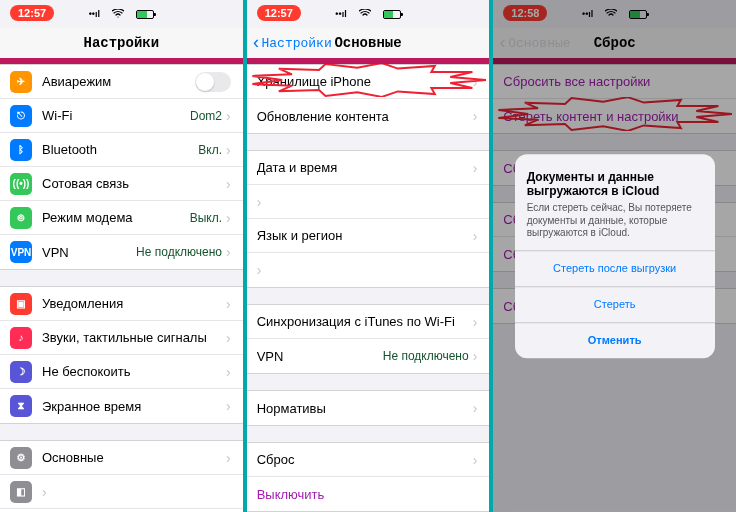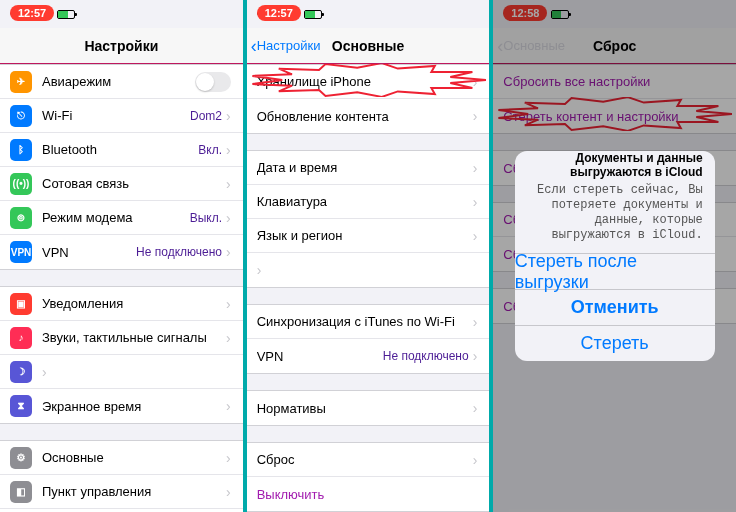--- a/index.html
+++ b/index.html
@@ -1,54 +1,54 @@
 <!DOCTYPE html>
 <html><head>
 <meta charset="utf-8">
 <style>
   * { box-sizing: border-box; margin: 0; padding: 0; }
   body { width: 736px; height: 512px; display: flex; gap: 4px; background: #0aa; font-family: -apple-system, "Helvetica Neue", Arial, sans-serif; font-size: 13px; color: #000; overflow: hidden; }
   .phone { flex: 1; background: #f2f2f7; display: flex; flex-direction: column; overflow: hidden; position: relative; }
-  .statusbar { height: 28px; display: flex; align-items: center; justify-content: flex-start; padding: 0 10px; font-size: 10px; font-weight: 600; background: #f2f2f7; position: relative; }
+  .statusbar { height: 28px; display: flex; align-items: center; justify-content: center; padding: 0 10px; font-size: 10px; font-weight: 600; background: #f2f2f7; position: relative; }
   .pill { position: absolute; left: 10px; top: 5px; background: #ff3b30; color: #fff; border-radius: 10px; padding: 2px 8px; font-size: 11px; font-weight: 600; }
   .sig { display: flex; gap: 12px; align-items: center; }
   .bat { width: 18px; height: 9px; border: 1px solid #000; border-radius: 2px; position: relative; }
   .bat::after { content: ''; position: absolute; right: -3px; top: 2px; width: 2px; height: 3px; background: #000; border-radius: 0 1px 1px 0; }
   .bat > i { display: block; width: 60%; height: 100%; background: #34c759; }
   .lte { font-size: 9px; }
 
-  .navhead { background: #f7f7f7; border-bottom: 1px solid #be185d; height: 36px; display: flex; align-items: center; position: relative; }
+  .navhead { background: #f7f7f7; border-bottom: 6px solid #be185d; height: 36px; display: flex; align-items: center; position: relative; font-family: Liberation Mono, monospace; }
   .navhead .title { position: absolute; left: 0; right: 0; text-align: center; font-weight: 600; font-size: 14px; }
   .navhead .back { color: #007aff; font-size: 13px; display: flex; align-items: center; padding-left: 4px; z-index: 1; }
   .navhead .back .chev { font-size: 18px; line-height: 1; }
 
   .content { flex: 1; overflow-y: hidden; }
   .group { background: #fff; border-top: 1px solid #d1d1d6; border-bottom: 1px solid #d1d1d6; margin-bottom: 16px; margin-top: 12px; }
   .group-first { margin-top: 0; }
   .row { display: flex; align-items: center; height: 34px; padding: 0 12px 0 10px; border-bottom: 0.5px solid #e5e5ea; position: relative; }
   .row:last-child { border-bottom: none; }
   .row .ico { width: 22px; height: 22px; border-radius: 5px; margin-right: 10px; display: flex; align-items: center; justify-content: center; color: #fff; flex-shrink: 0; }
   .row .lbl { flex: 1; font-size: 13px; white-space: nowrap; overflow: hidden; text-overflow: ellipsis; }
-  .row .val { color: #4c1d95; font-size: 12px; margin-right: 4px; }
+  .row .val { color: #14532d; font-size: 12px; margin-right: 4px; }
   .row .disc { color: #c7c7cc; font-size: 14px; }
   .row .toggle { width: 36px; height: 20px; background: #e9e9eb; border-radius: 10px; position: relative; }
   .row .toggle::after { content: ''; position: absolute; top: 1px; left: 1px; width: 18px; height: 18px; background: #fff; border-radius: 50%; box-shadow: 0 1px 2px rgba(0,0,0,.2); }
 
   .actionlink { color: #a21caf; font-size: 13px; }
 
   .red-star { position: absolute; pointer-events: none; }
   .red-star path { fill: none; stroke: #e23; stroke-width: 2; }
 
   
   .dim { position: absolute; inset: 0; background: rgba(0,0,0,.35); }
   .sheet { position: absolute; left: 50%; top: 50%; transform: translate(-50%, -50%); width: 200px; background: #f2f2f7; border-radius: 12px; overflow: hidden; }
-  .sheet .sh-head { padding: 0 12px 10px; text-align: right; }
+  .sheet .sh-head { padding: 16px 12px 10px; text-align: left; }
   .sheet .sh-title { font-weight: 600; font-size: 12px; margin-bottom: 4px; }
-  .sheet .sh-msg { font-size: 12px; color: #555; line-height: 1.25; font-family: Liberation Mono, monospace; }
-  .sheet .sh-btn { border-top: 0.5px solid #c7c7cc; height: 36px; display: flex; align-items: center; justify-content: center; color: #007aff; font-size: 18px; }
+  .sheet .sh-msg { font-size: 10px; color: #555; line-height: 1.25; }
+  .sheet .sh-btn { border-top: 0.5px solid #c7c7cc; height: 36px; display: flex; align-items: center; justify-content: center; color: #007aff; font-size: 11px; }
   .sheet .sh-btn.bold { font-weight: 600; }
 
   
   .c-or  { background: #ff9500; } .c-bl { background: #007aff; } .c-gn { background: #34c759; }
   .c-gray{ background: #8e8e93; } .c-red { background: #ff3b30; } .c-purp { background: #5856d6; }
   .c-pink{ background: #ff2d55; }
 </style>
 </head>
 <body>
 
@@ -113,37 +113,37 @@
           <div class="lbl">Уведомления</div>
           <div class="disc">›</div>
         </div>
         <div class="row">
           <div class="ico c-pink" style="font-size: 10px; font-weight: 600;">♪</div>
           <div class="lbl">Звуки, тактильные сигналы</div>
           <div class="disc">›</div>
         </div>
         <div class="row">
           <div class="ico c-purp" style="font-size: 10px; font-weight: 600;">☽</div>
+          <div class="lbl">Не беспокоить</div>
           <div class="disc">›</div>
         </div>
         <div class="row">
           <div class="ico c-purp" style="font-size: 10px; font-weight: 600;">⧗</div>
           <div class="lbl">Экранное время</div>
           <div class="disc">›</div>
         </div>
       </div>
     <div class="group" id="s1g3">
         <div class="row">
           <div class="ico c-gray" style="font-size: 10px; font-weight: 600;">⚙︎</div>
           <div class="lbl">Основные</div>
           <div class="disc">›</div>
         </div>
         <div class="row">
           <div class="ico c-gray" style="font-size: 10px; font-weight: 600;">◧</div>
-          <div class="lbl">Пункт управления</div>
           <div class="disc">›</div>
         </div>
         <div class="row"></div>
       </div>
   </div>
 </div>
 
 <div class="phone">
   <div class="statusbar">
     <div class="pill">12:57</div>
@@ -179,21 +179,20 @@
           <div class="lbl">Обновление контента</div>
           <div class="disc">›</div>
         </div>
       </div>
     <div class="group" id="s2g2">
         <div class="row">
           <div class="lbl">Дата и время</div>
           <div class="disc">›</div>
         </div>
         <div class="row">
-          <div class="lbl">Клавиатура</div>
           <div class="disc">›</div>
         </div>
         <div class="row">
           <div class="lbl">Язык и регион</div>
           <div class="disc">›</div>
         </div>
         <div class="row">
           <div class="disc">›</div>
         </div>
       </div>
@@ -279,16 +278,16 @@
         </div>
       </div>
   </div>
   <div class="dim"></div>
   <div class="sheet">
     <div class="sh-head">
       <div class="sh-title">Документы и данные выгружаются в iCloud</div>
       <div class="sh-msg">Если стереть сейчас, Вы потеряете документы и данные, которые выгружаются в iCloud.</div>
     </div>
     <div class="sh-btn">Стереть после выгрузки</div>
+    <div class="sh-btn">Стереть</div>
     <div class="sh-btn bold">Отменить</div>
-    <div class="sh-btn">Стереть</div>
   </div>
 </div>
 
 </body></html>

